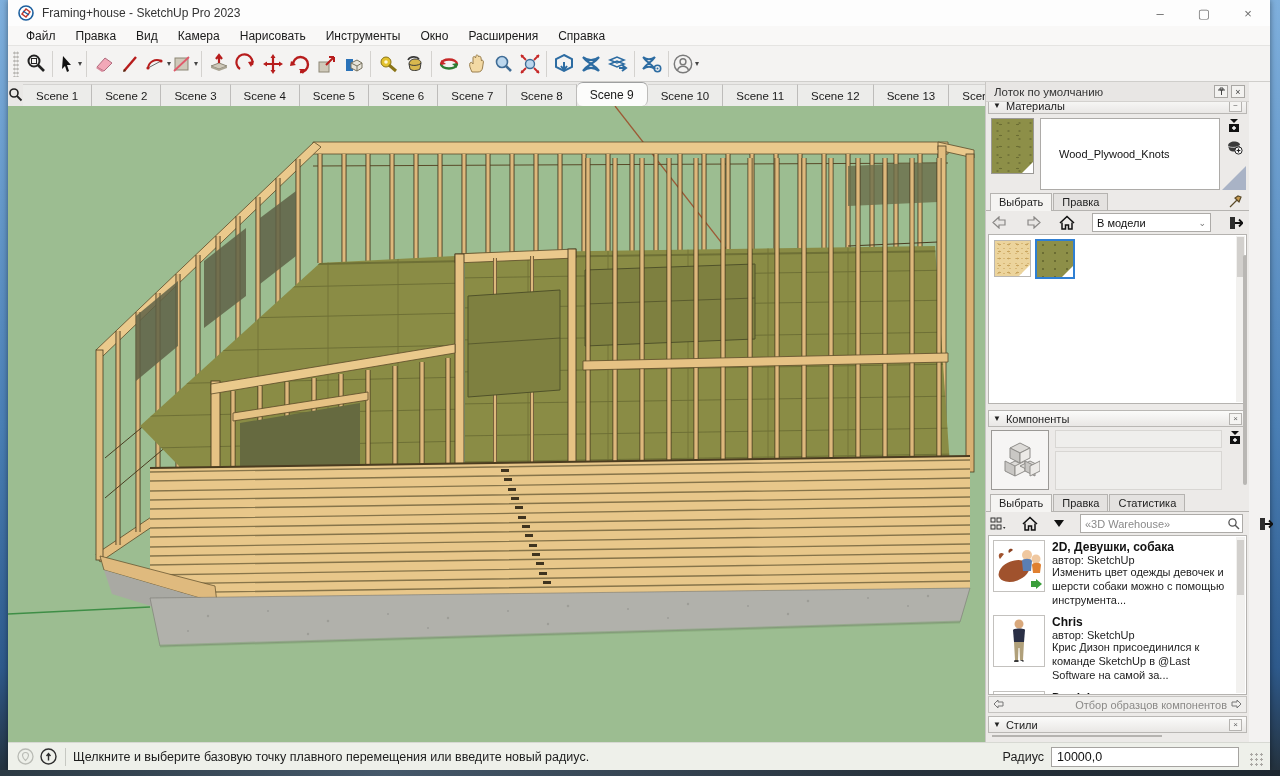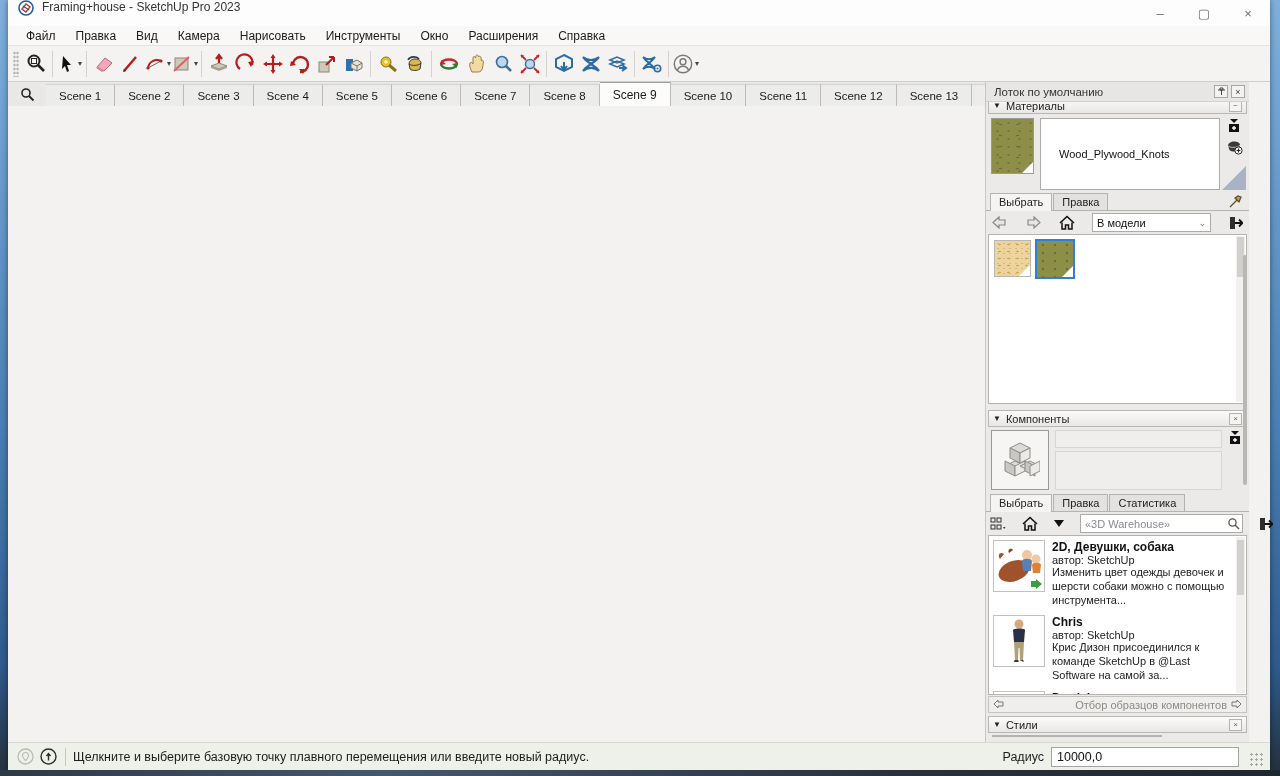--- a/index.html
+++ b/index.html
@@ -3,21 +3,21 @@
 <meta charset="utf-8">
 <style>
   * { margin:0; padding:0; box-sizing:border-box; }
   html,body { width:1280px; height:776px; overflow:hidden; font-family:"Liberation Sans", sans-serif; }
   body { background:linear-gradient(180deg,#7fb0dd 0%,#4a7fb5 55%,#2e5a8c 86%,#24303a 100%); position:relative; }
 
   .window { position:absolute; left:8px; top:0; width:1262px; height:770px; background:#f3f2f1;
             box-shadow:0 0 6px rgba(0,0,0,.45); display:flex; flex-direction:column; }
 
   
-  .titlebar { height:26px; background:#fdfdfd; display:flex; padding-left:10px; flex:0 0 auto; }
+  .titlebar { height:26px; background:#fdfdfd; display:flex; align-items:center; padding-left:10px; flex:0 0 auto; }
   .logo { width:16px; height:16px; margin-right:8px; }
   .title-text { font-size:12px; color:#333; }
   .win-controls { margin-left:auto; display:flex; height:100%; }
   .win-btn { width:44px; height:100%; display:flex; align-items:center; justify-content:center;
              color:#6b6b6b; font-size:13px; }
 
   
   .menubar { height:20px; background:#f9f8f7; display:flex; align-items:center; padding-left:8px;
              font-size:12px; color:#1b1b1b; flex:0 0 auto; border-bottom:1px solid #e5e4e2;}
   .menu-item { padding:0 10px; }
@@ -26,28 +26,28 @@
   .toolbar { height:36px; background:#f4f3f2; display:flex; align-items:center; padding:0 4px 0 2px;
              flex:0 0 auto; border-bottom:1px solid #cfcecb; }
   .tb-handle { width:6px; height:26px; margin:0 3px;
      background-image:radial-gradient(#b9b7b3 1px, transparent 1.2px); background-size:3px 4px; }
   .tb-btn { width:27px; height:28px; display:flex; align-items:center; justify-content:center; }
   .tb-sep { width:1px; height:26px; background:#d4d2cf; margin:0 3px; }
   .tb-caret { font-size:8px; color:#444; margin-left:1px; }
 
   
   .content { flex:1 1 auto; display:flex; min-height:0; }
-  .left-col { width:977px; display:flex; flex-direction:row; min-width:0; }
+  .left-col { width:977px; display:flex; flex-direction:column; min-width:0; }
 
   
   .tabstrip { height:24px; background:#e9e8e6; display:flex; align-items:flex-end; flex:0 0 auto; }
   .tab-search { width:38px; height:24px; display:flex; align-items:center; justify-content:center; }
   .scene-tab { height:22px; padding:0 13px; font-size:11.5px; color:#1a1a1a; display:flex; align-items:center;
                background:#ececea; border-right:1px solid #bdbcba; border-top:1px solid #d4d3d1; white-space:nowrap; }
-  .scene-tab.active { background:#fcfcfb; height:24px; border-top:1px solid #9fa0a1; font-size:12px; }
+  .scene-tab.active { background:#fcfcfb; height:24px; border-top:1px solid #9fa0a1; font-size:12px;border-radius:6px; }
   .tab-partial { overflow:hidden; width:40px; padding-right:0; }
   .tab-arrows { margin-left:auto; display:flex; align-items:center; height:24px; padding-right:2px; }
   .tab-arrow { width:12px; text-align:center; font-size:10px; }
 
   
   .viewport { flex:1 1 auto; position:relative; background:#9cbd91; overflow:hidden; }
   .viewport svg { display:block; }
 
   
   .tray { width:264px; background:#eceae8; border-left:1px solid #c9c7c4; display:flex; flex-direction:column;

